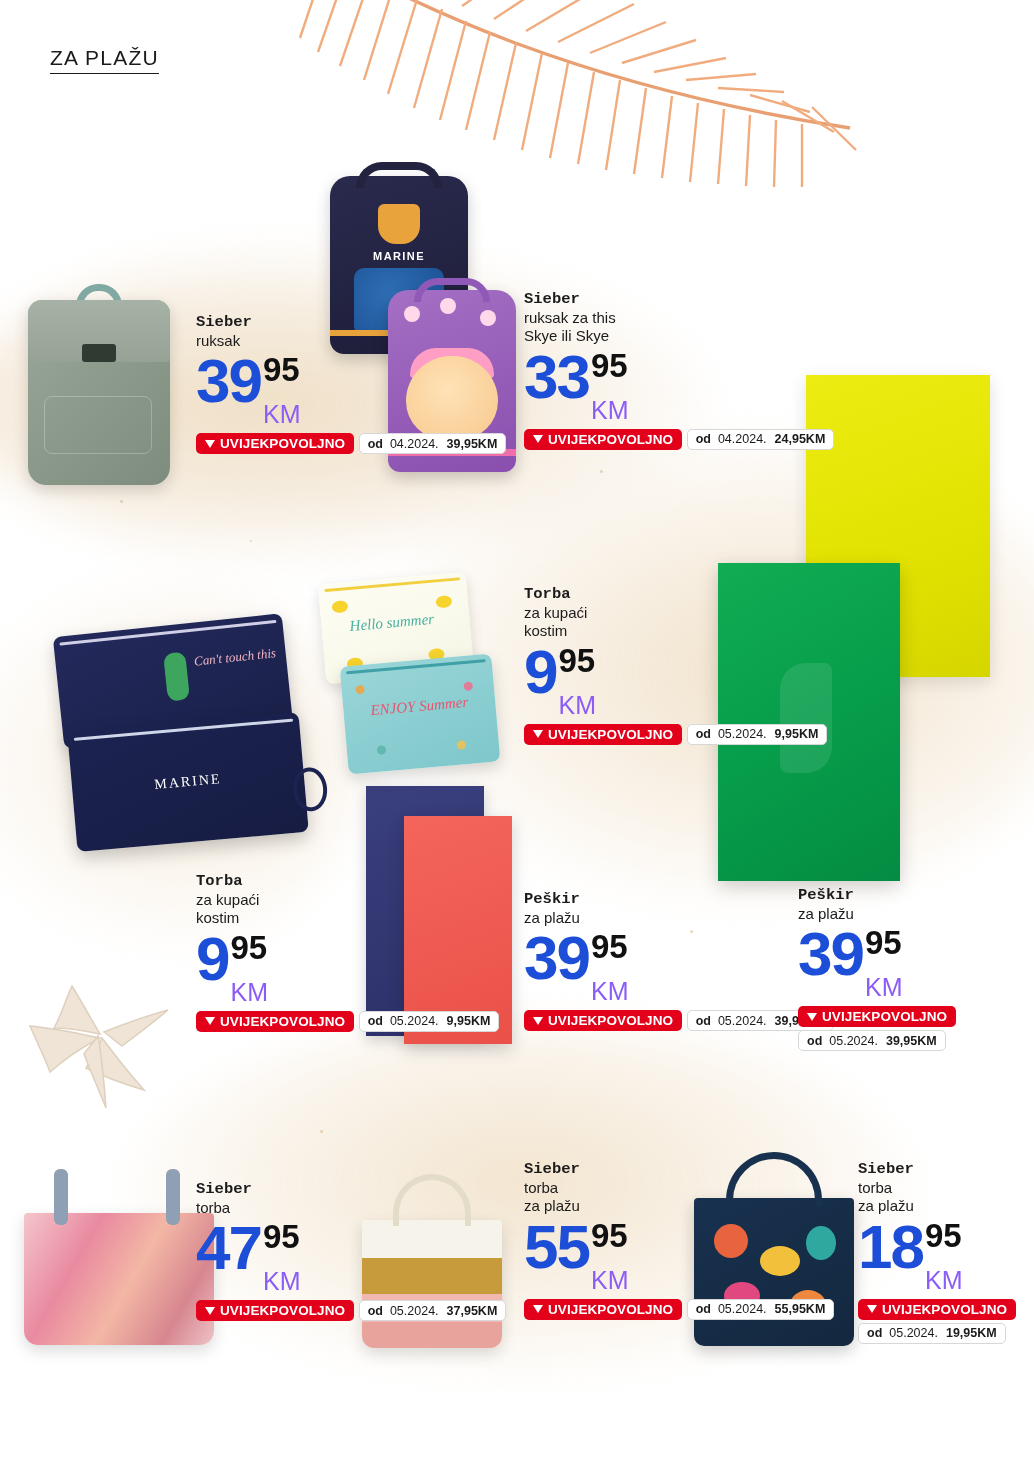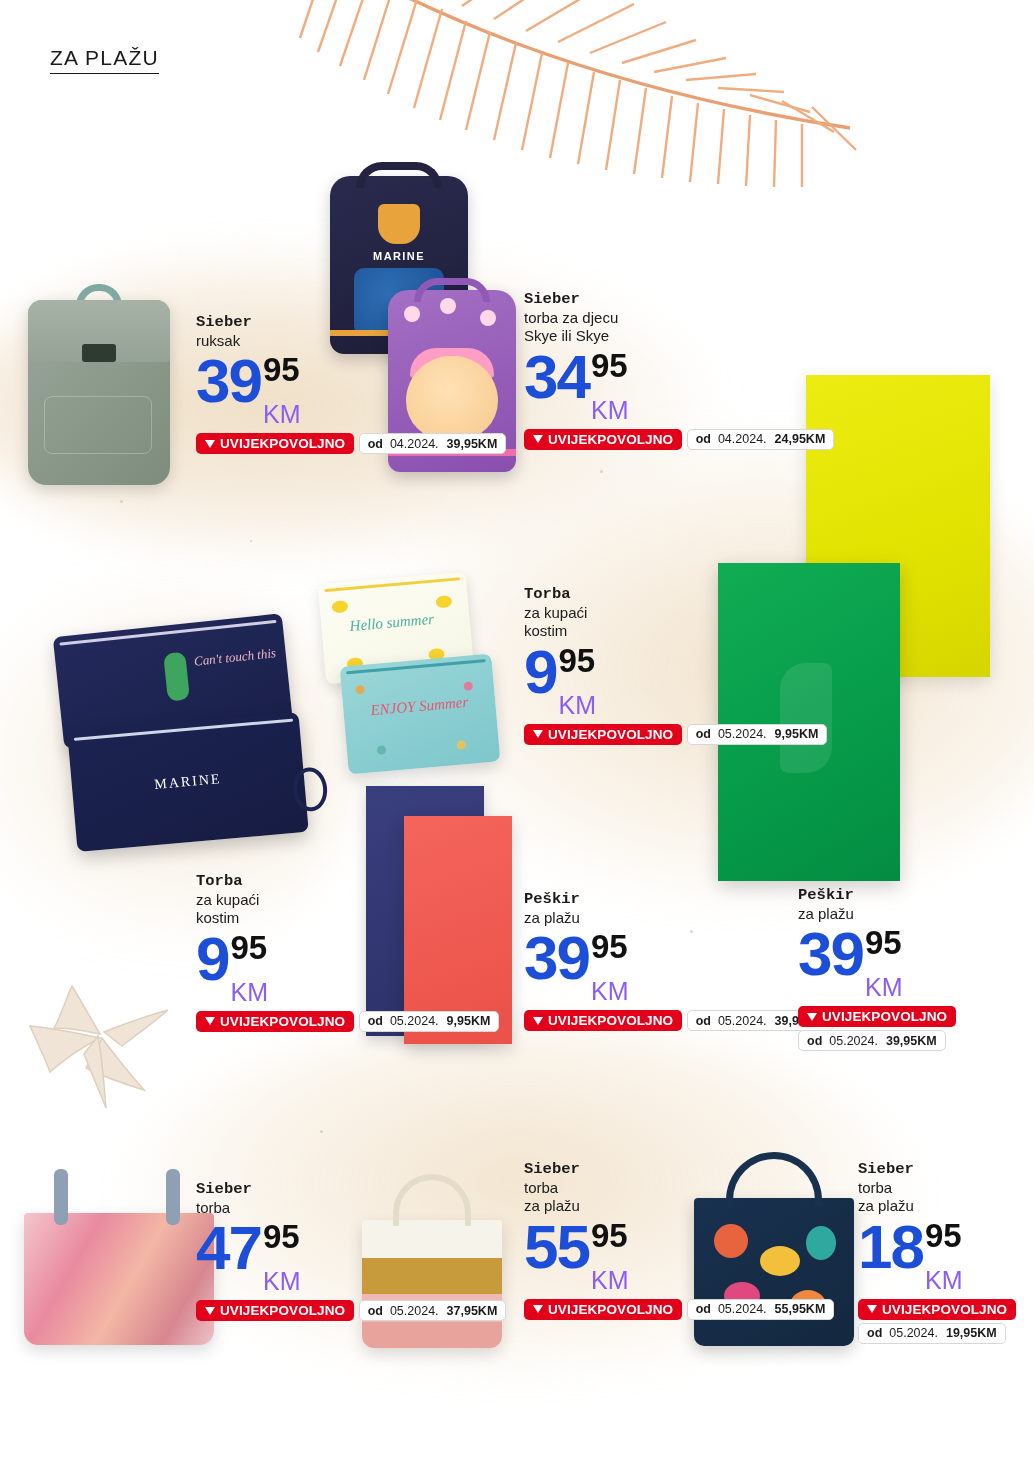--- a/index.html
+++ b/index.html
@@ -399,24 +399,24 @@
   </div>
   <div class="oldprice">
     <span class="od">od</span>
     <span class="dt">04.2024.</span>
     <span class="pv">39,95KM</span>
   </div>
 </div>
 
 <div class="pricecard" style="left:524px; top:290px;">
   <div class="brand">Sieber</div>
-  <div class="desc">torba za djecu</div>
+  <div class="desc">ruksak za this</div>
   <div class="desc">Skye ili Skye</div>
   <div class="price-row">
-    <span class="price-int">34</span>
+    <span class="price-int">33</span>
     <span class="price-right">
       <span class="price-dec">95</span>
       <span class="price-cur">KM</span>
     </span>
   </div>
   <div class="badge">
     <span class="tri"></span>
     <span>UVIJEKPOVOLJNO</span>
   </div>
   <div class="oldprice">

